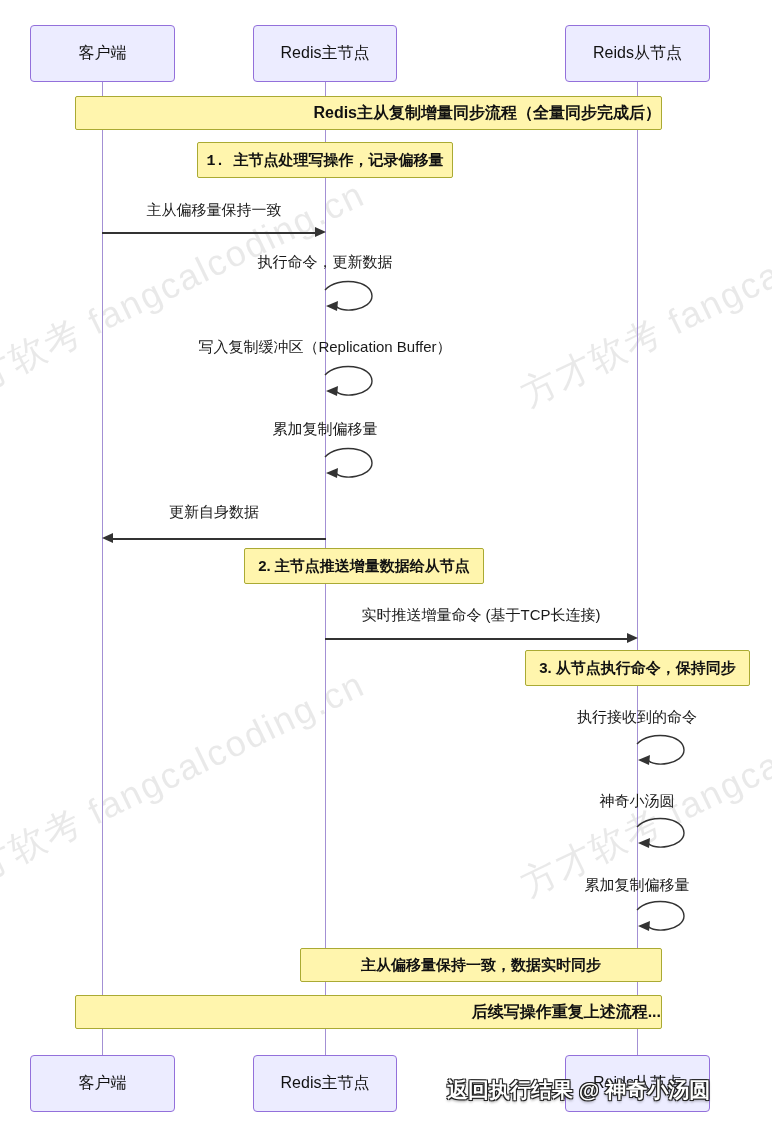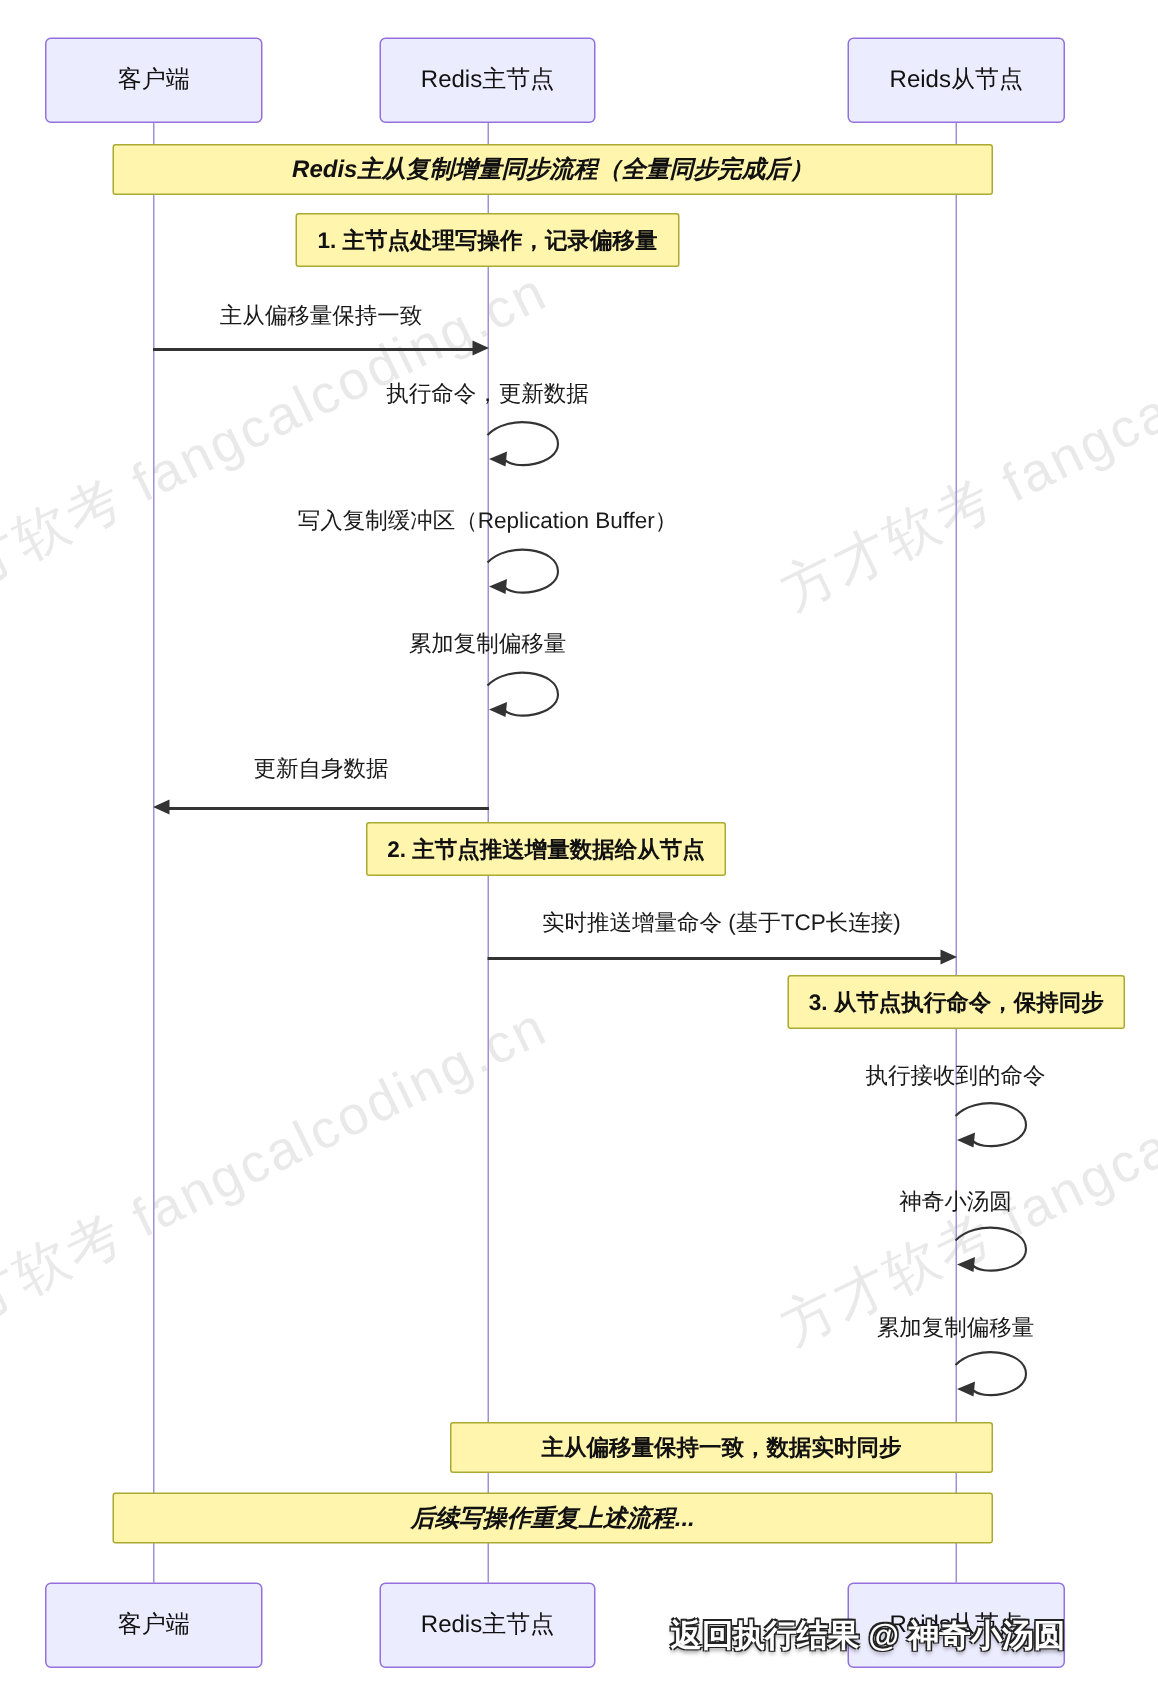--- a/index.html
+++ b/index.html
@@ -30,22 +30,22 @@
     border:1px solid var(--note-border,#AAAA33);
     border-radius:2px;
     display:flex; align-items:center; justify-content:center;
     font-size:15px; font-weight:600; color:#111; text-align:center;
   }
   .banner {
     position:absolute;
     background:var(--note-fill,#FFF5AD);
     border:1px solid var(--note-border,#AAAA33);
     border-radius:2px;
-    display:flex; align-items:center; justify-content:center;
-    font-size:16px; font-weight:600; color:#111; text-align:center;font-style:italic;
+    display:flex; align-items:center; justify-content:flex-end;
+    font-size:16px; font-weight:600; color:#111; text-align:center;
   }
   .msg-text {
     position:absolute; font-size:15px; color:#1a1a1a; white-space:nowrap;
     transform:translateX(-50%);
   }
   .arrow { position:absolute; height:11px; }
   .arrow .line { position:absolute; top:5px; height:1.5px; background:var(--arrow,#333333); }
   .arrow.to-right .line { left:0; right:9px; }
   .arrow.to-left  .line { left:9px; right:0; }
   .arrow .head-right {
@@ -85,21 +85,21 @@
     <span>Redis主节点</span>
   </div>
   <div class="actor" style="left:565px; top:25px;">
     <span>Reids从节点</span>
   </div>
 
   <div class="banner" style="left:75px; top:96px; width:587px; height:34px;">
     <span>Redis主从复制增量同步流程（全量同步完成后）</span>
   </div>
 
-  <div class="note" style="left:197px; top:142px; width:256px; height:36px;">
+  <div class="note" style="left:197px; top:142px; width:256px; height:36px;font-family:Liberation Mono, monospace;">
     <span>1. 主节点处理写操作，记录偏移量</span>
   </div>
 
   <div class="msg-text" style="left:214px; top:201px;">主从偏移量保持一致</div>
   <div class="arrow to-right" style="left:102px; top:227px; width:224px;">
     <span class="line"></span>
     <span class="head-right"></span>
   </div>
 
   <div class="msg-text" style="left:325px; top:253px;">执行命令，更新数据</div>

